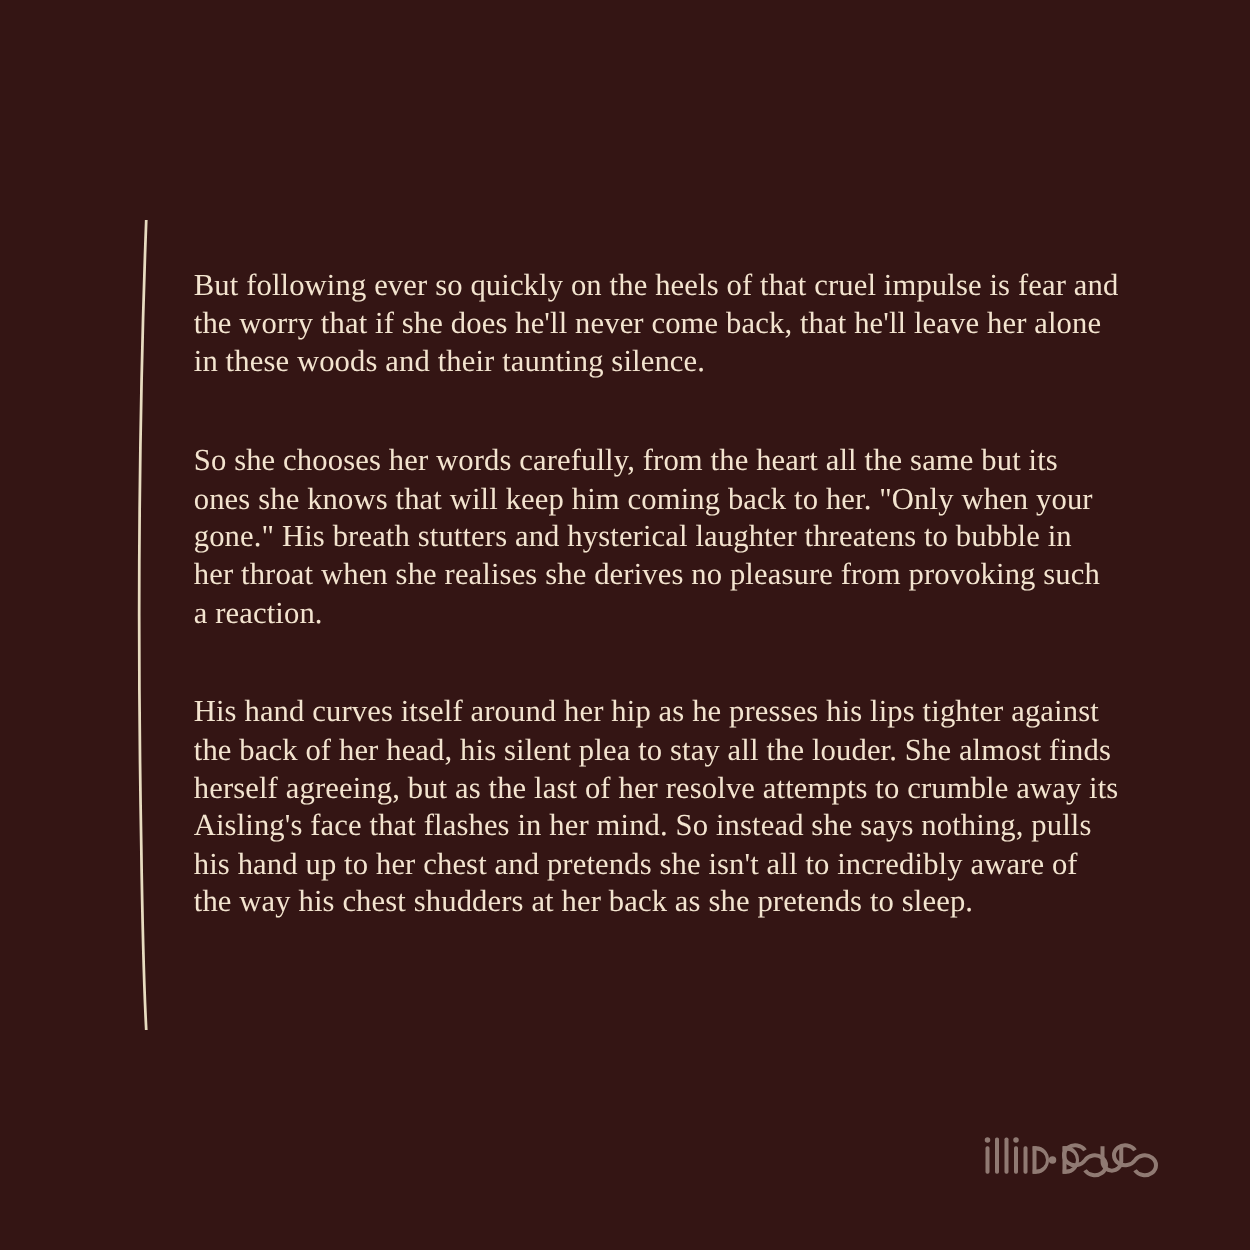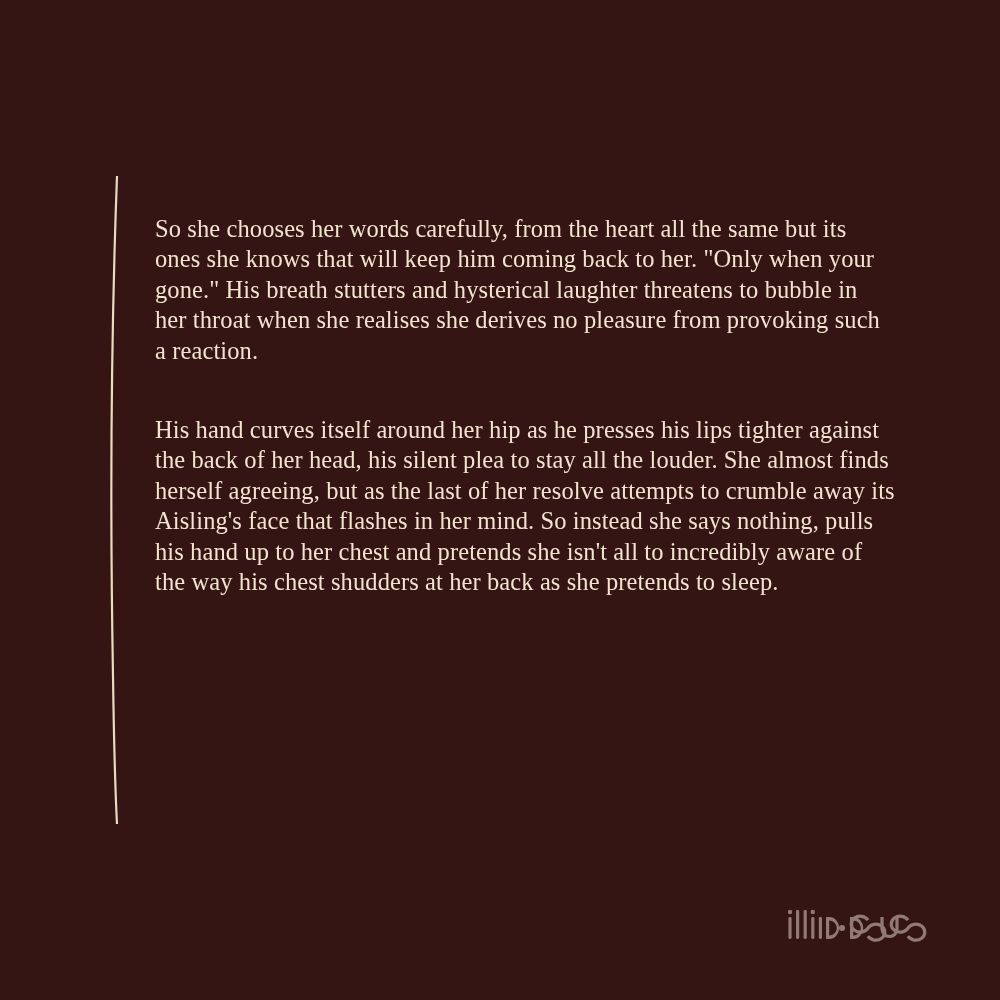--- a/index.html
+++ b/index.html
@@ -60,20 +60,21 @@
 
 <div class="canvas">
 
   <div class="rule">
     <svg width="18" height="648" viewBox="0 0 18 648" xmlns="http://www.w3.org/2000/svg" aria-hidden="true">
       <path d="M9 0 C 3 160, 2 330, 5 500 C 6 570, 7 610, 9 648" fill="none" stroke="#e8dcc0" stroke-width="2.2" stroke-linecap="round"></path>
     </svg>
   </div>
 
   <div class="text-block">
+    <p class="para">But following ever so quickly on the heels of that cruel impulse is fear and the worry that if she does he'll never come back, that he'll leave her alone in these woods and their taunting silence.</p>
     <p class="para">So she chooses her words carefully, from the heart all the same but its ones she knows that will keep him coming back to her. "Only when your gone." His breath stutters and hysterical laughter threatens to bubble in her throat when she realises she derives no pleasure from provoking such a reaction.</p>
     <p class="para">His hand curves itself around her hip as he presses his lips tighter against the back of her head, his silent plea to stay all the louder. She almost finds herself agreeing, but as the last of her resolve attempts to crumble away its Aisling's face that flashes in her mind. So instead she says nothing, pulls his hand up to her chest and pretends she isn't all to incredibly aware of the way his chest shudders at her back as she pretends to sleep.</p>
   </div>
 
   <div class="logo">
     <svg width="150" height="42" viewBox="0 0 150 42" xmlns="http://www.w3.org/2000/svg" aria-hidden="true">
       <g fill="#c9b9ae">
 
         <circle cx="8" cy="6" r="2.2"></circle>
         <rect x="6.4" y="11" width="3.2" height="22" rx="1.4"></rect>

